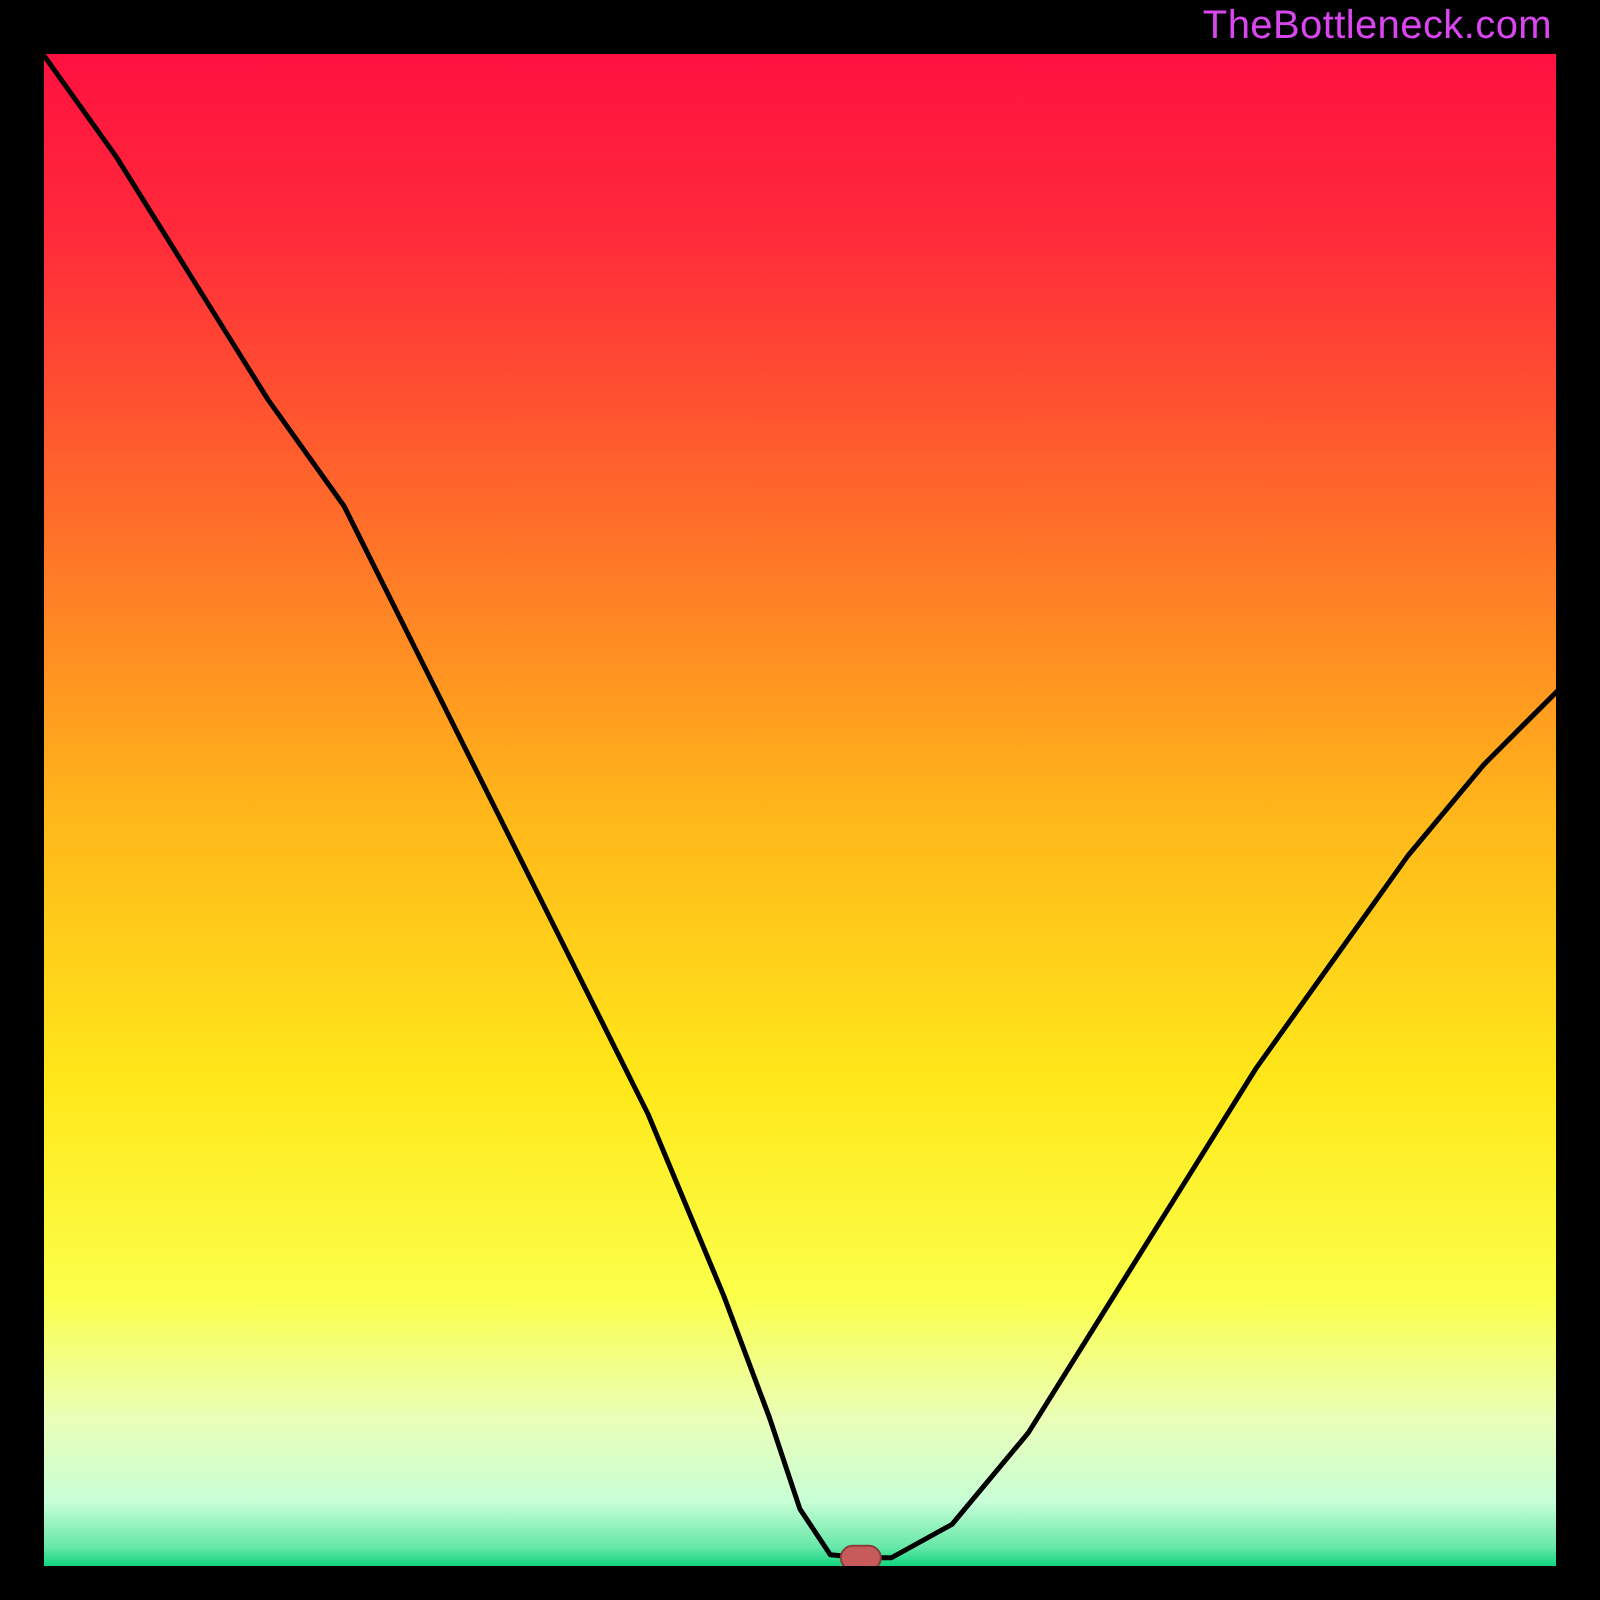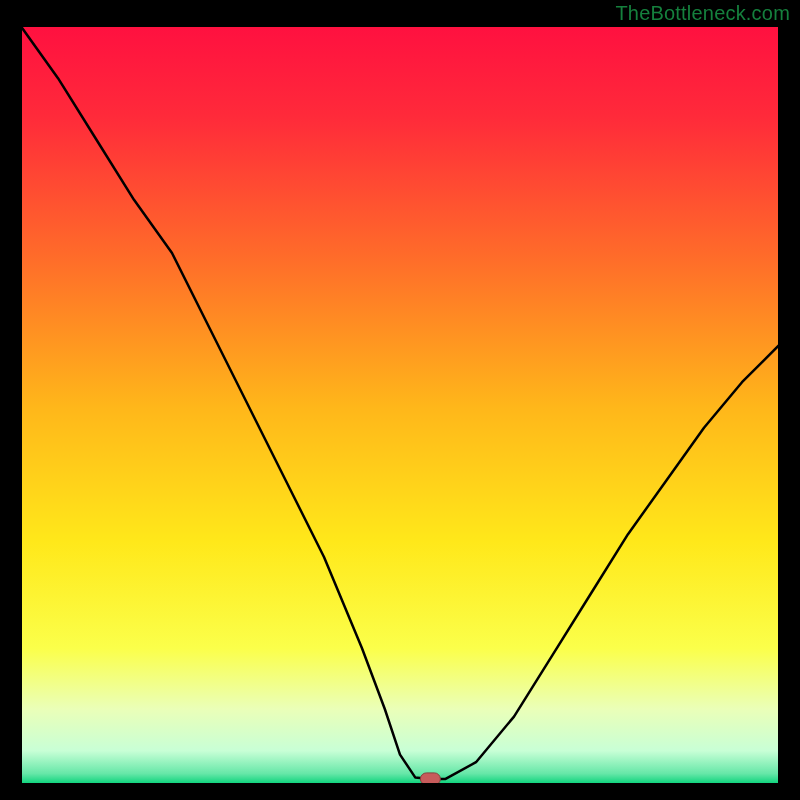--- a/index.html
+++ b/index.html
@@ -12,22 +12,22 @@
     font-family: Arial, Helvetica, sans-serif;
   }
   .wrap {
     position: relative;
     width: 800px;
     height: 800px;
   }
   .watermark {
     position: absolute;
     top: 2px;
-    right: 10px;
-    color: #15803d;
+    right: 24px;
+    color: #d946ef;
     font-size: 20px;
     font-weight: normal;
     z-index: 10;
     letter-spacing: 0.2px;
   }
   .border-frame {
     position: absolute;
     left: 20px;
     top: 25px;
     width: 760px;

